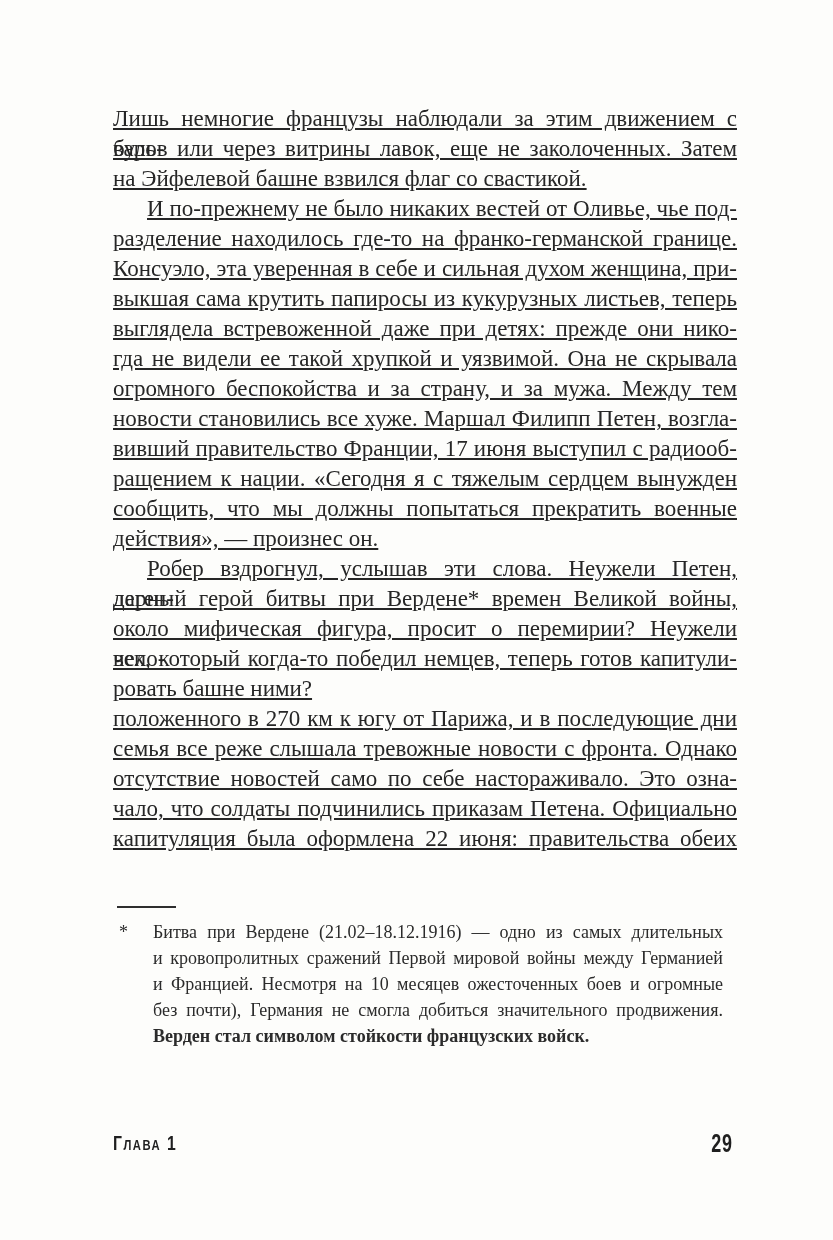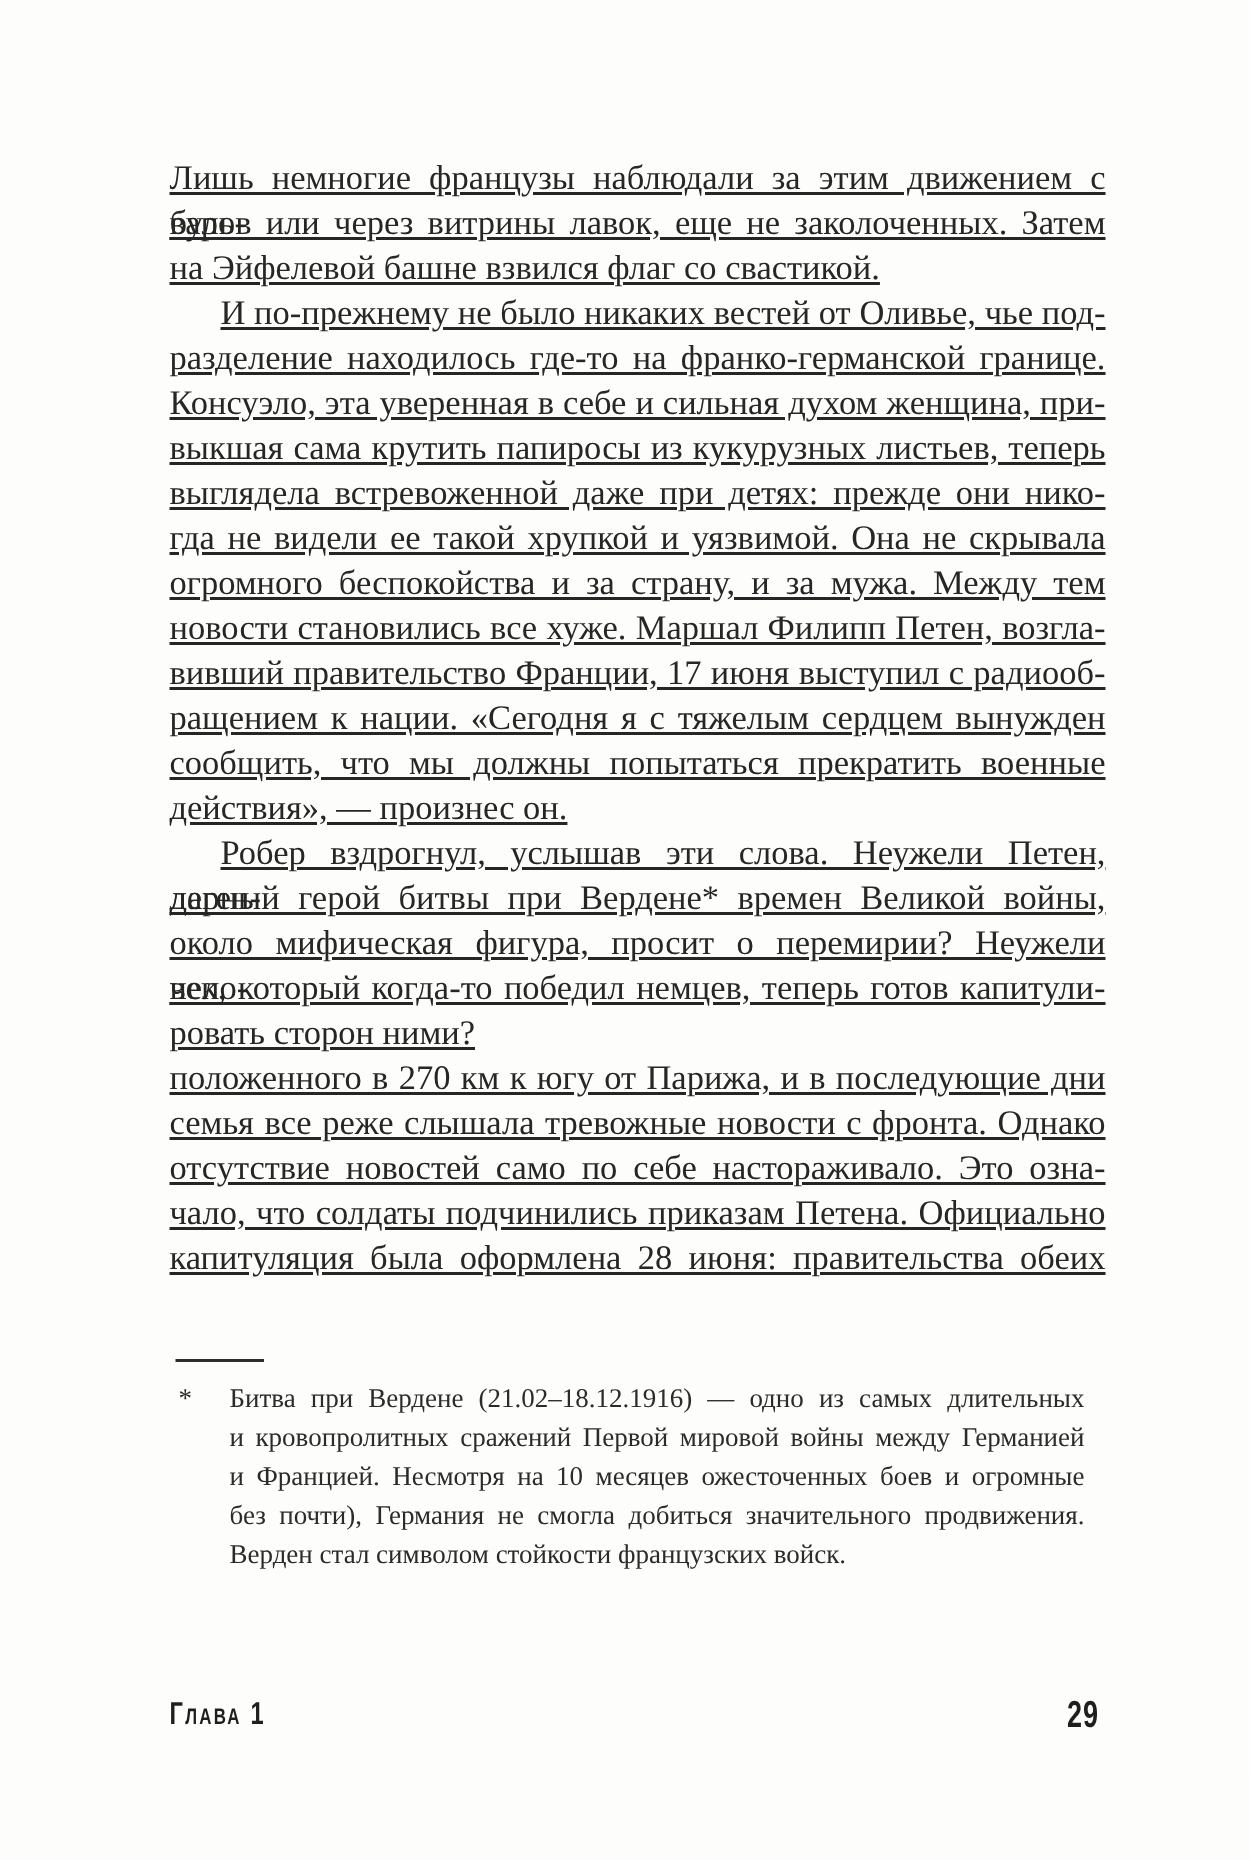--- a/index.html
+++ b/index.html
@@ -51,21 +51,21 @@
     font-size: 18px; line-height: 26px;
   }
   .fn-lines { margin-left: 40px; width: 570px; }
   .fline {
     height: 26px; line-height: 26px;
     font-size: 18px;
     text-align: justify;
     text-align-last: justify;
     -moz-text-align-last: justify;
   }
-  .fline.flush { text-align-last: left; -moz-text-align-last: left; }
+  .fline.flush { text-align-last: left; font-weight: bold; -moz-text-align-last: left; }
 
   
   .footer {
     position: absolute;
     left: 113px; top: 1130px; right: 96px; height: 26px;
     color: #1f1f1f;
     font-family: "Liberation Sans", "DejaVu Sans", sans-serif;
   }
   .chapter {
     display: inline-block;
@@ -107,26 +107,26 @@
       <div class="bline">огромного беспокойства и за страну, и за мужа. Между тем</div>
       <div class="bline">новости становились все хуже. Маршал Филипп Петен, возгла-</div>
       <div class="bline">вивший правительство Франции, 17 июня выступил с радиооб-</div>
       <div class="bline">ращением к нации. «Сегодня я с тяжелым сердцем вынужден</div>
       <div class="bline">сообщить, что мы должны попытаться прекратить военные</div>
       <div class="bline flush">действия», — произнес он.</div>
       <div class="bline indent">Робер вздрогнул, услышав эти слова. Неужели Петен, леген-</div>
       <div class="bline">дарный герой битвы при Вердене* времен Великой войны,</div>
       <div class="bline">около мифическая фигура, просит о перемирии? Неужели чело-</div>
       <div class="bline">век, который когда-то победил немцев, теперь готов капитули-</div>
-      <div class="bline flush">ровать сторон ними?</div>
+      <div class="bline flush">ровать башне ними?</div>
       <div class="bline">положенного в 270 км к югу от Парижа, и в последующие дни</div>
       <div class="bline">семья все реже слышала тревожные новости с фронта. Однако</div>
       <div class="bline">отсутствие новостей само по себе настораживало. Это озна-</div>
       <div class="bline">чало, что солдаты подчинились приказам Петена. Официально</div>
-      <div class="bline">капитуляция была оформлена 28 июня: правительства обеих</div>
+      <div class="bline">капитуляция была оформлена 22 июня: правительства обеих</div>
     </div>
 
   <div class="fn-rule"></div>
 
   <div class="footnote">
     <span class="fn-marker">*</span>
     <div class="fn-lines">
         <div class="fline">Битва при Вердене (21.02–18.12.1916) — одно из самых длительных</div>
         <div class="fline">и кровопролитных сражений Первой мировой войны между Германией</div>
         <div class="fline">и Францией. Несмотря на 10 месяцев ожесточенных боев и огромные</div>

